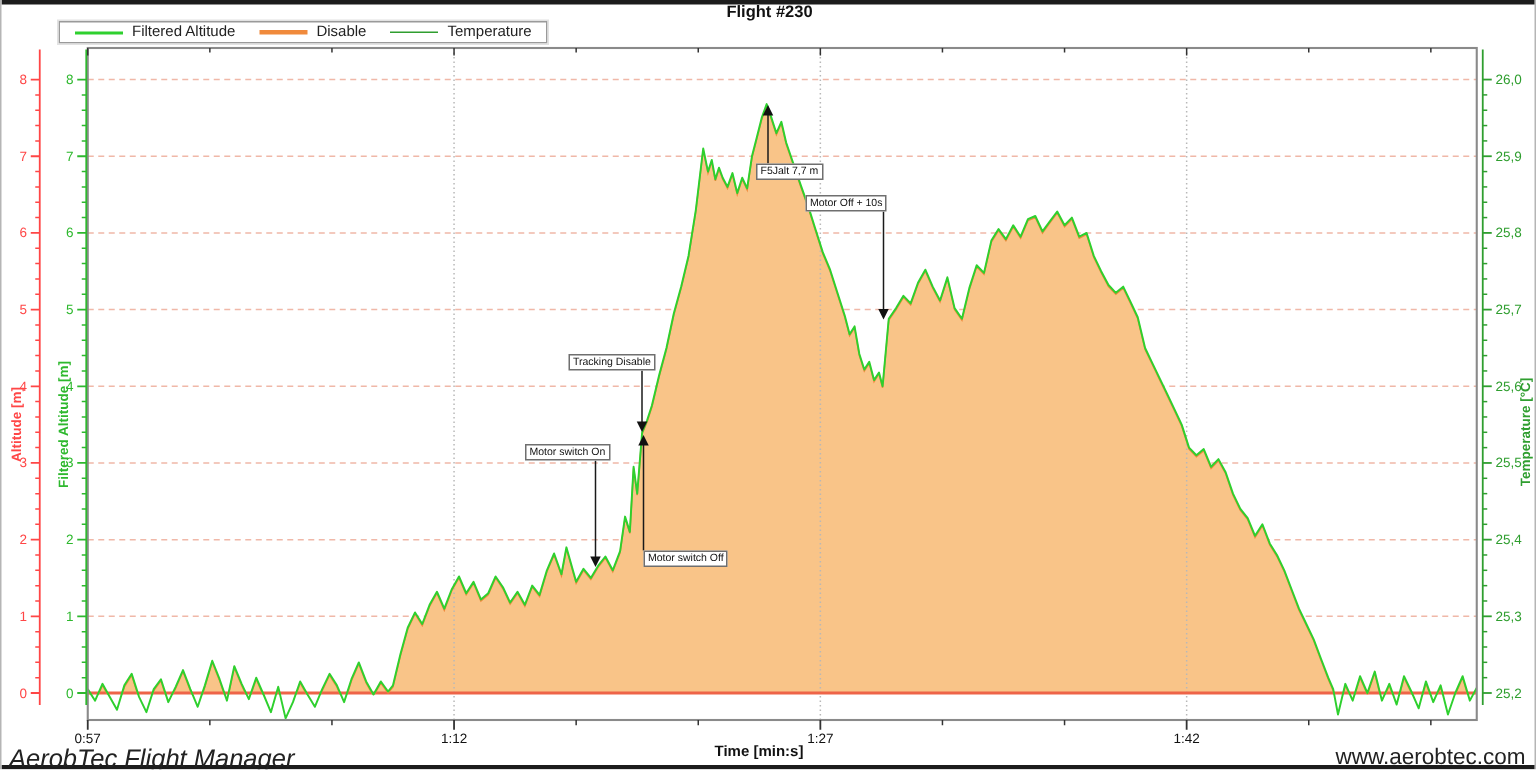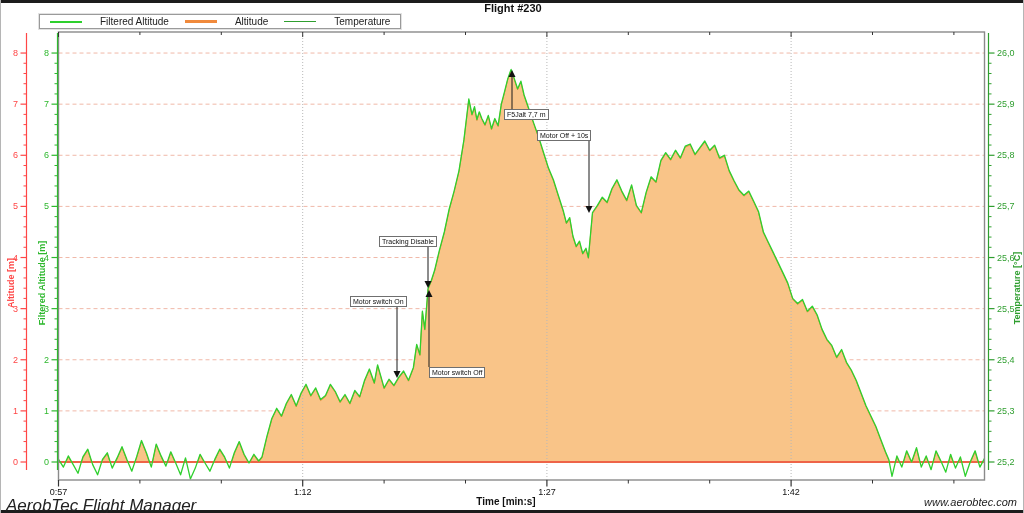--- a/index.html
+++ b/index.html
@@ -5,53 +5,53 @@
   html,body{margin:0;padding:0;}
   body{font-family:"Liberation Sans", sans-serif; background:#fff;}
   #app{position:relative;width:1024px;height:513px;background:#fff;overflow:hidden;
        border-left:1px solid #b5b5b5;border-right:1px solid #b5b5b5;box-sizing:border-box;}
   .edge-bar{position:absolute;left:0;width:1024px;height:3px;background:#1c1c1c;}
   #edge-top{top:0;} #edge-bottom{bottom:0;}
   #chart-title{position:absolute;left:512px;top:2px;transform:translateX(-50%);
        font-size:11px;font-weight:bold;color:#111;white-space:nowrap;}
   #legend{position:absolute;left:38px;top:14px;height:13px;display:flex;align-items:center;
        background:#fff;border:1px solid #9a9a9a;outline:1px solid #e2e2e2;padding:0 10px;column-gap:16px;z-index:5;}
-  .legend-item{display:flex;align-items:center;column-gap:18px;}
+  .legend-item{display:flex;align-items:center;column-gap:6px;}
   .legend-sample{display:inline-block;width:32px;}
   .legend-label{font-size:10px;color:#222;white-space:nowrap;}
   .axis-title{position:absolute;font-size:9px;font-weight:bold;white-space:nowrap;
        transform:translate(-50%,-50%) rotate(-90deg);}
   #axis-title-altitude{left:10px;top:283px;color:#ff4646;}
   #axis-title-filtered{left:41px;top:283px;color:#2eb82e;}
   #axis-title-temperature{left:1016px;top:288px;color:#2f9e2f;}
   #xaxis-title{position:absolute;left:505px;top:496px;transform:translateX(-50%);
        font-size:10px;font-weight:bold;color:#111;white-space:nowrap;text-align:right;}
   #footer-left{position:absolute;left:5px;top:496px;font-size:17px;font-style:italic;color:#222;white-space:nowrap;}
-  #footer-right{position:absolute;right:6px;top:496px;font-size:11px;font-style:italic;color:#222;white-space:nowrap;}
+  #footer-right{position:absolute;right:6px;top:496px;font-size:15px;color:#222;white-space:nowrap;}
   #chart-canvas{position:absolute;left:0;top:0;width:1024px;height:513px;}
   .ann-box{position:absolute;background:#fff;border:1px solid #6f6f6f;color:#111;
        font-size:7px;line-height:9px;padding:0 2px;white-space:nowrap;z-index:4;}
 </style>
 </head>
 <body>
 <div id="app">
 
   <div class="edge-bar" id="edge-top"></div>
   <div class="edge-bar" id="edge-bottom"></div>
 
   <div id="chart-title">Flight #230</div>
 
   <div id="legend">
     <div class="legend-item">
       <span class="legend-sample" id="ls0" style="border-top: 2px solid rgb(46, 208, 46);"></span>
       <span class="legend-label">Filtered Altitude</span>
     </div>
     <div class="legend-item">
       <span class="legend-sample" id="ls1" style="border-top: 3px solid rgb(240, 138, 60);"></span>
-      <span class="legend-label">Altitude</span>
+      <span class="legend-label">Disable</span>
     </div>
     <div class="legend-item">
       <span class="legend-sample" id="ls2" style="border-top: 1px solid rgb(47, 158, 47);"></span>
       <span class="legend-label">Temperature</span>
     </div>
   </div>
 
   <div class="axis-title" id="axis-title-altitude">Altitude [m]</div>
   <div class="axis-title" id="axis-title-filtered">Filtered Altitude [m]</div>
   <div class="axis-title" id="axis-title-temperature">Temperature [°C]</div>

